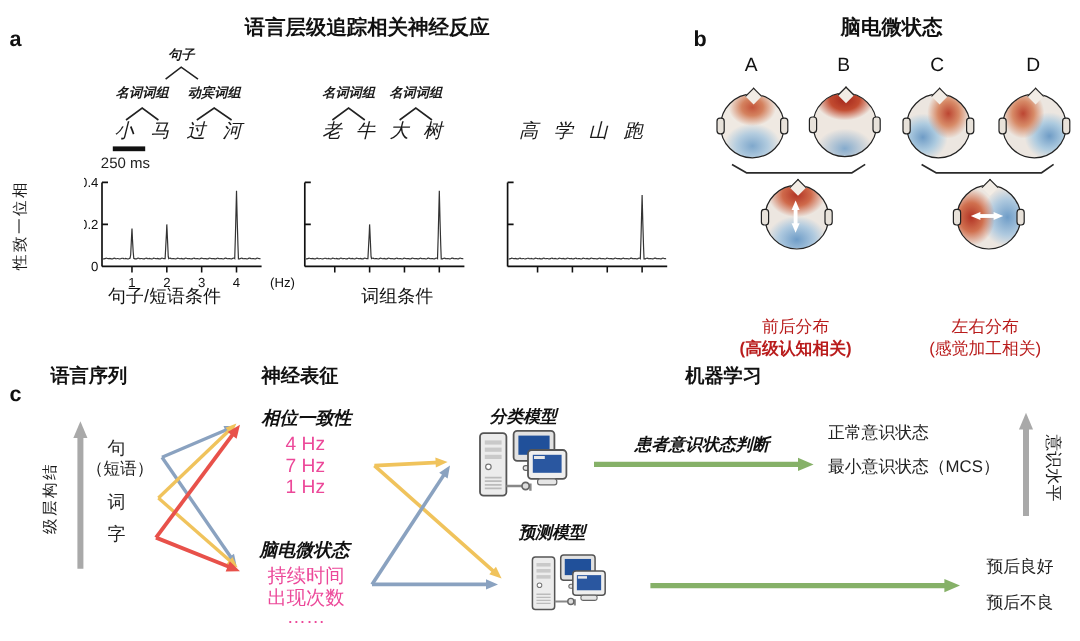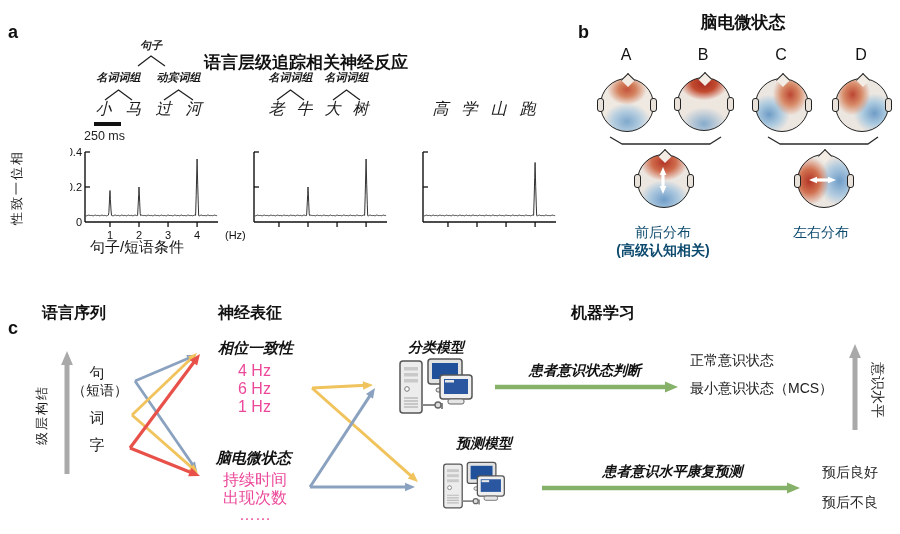--- a/index.html
+++ b/index.html
@@ -29,39 +29,39 @@
   .head-b{background:radial-gradient(47% 33% at 50% 10%, #a5281c 0%, #c24b30 50%, rgba(235,225,215,0) 100%),
           radial-gradient(45% 32% at 50% 88%, #85abcd 0%, rgba(235,225,215,0) 100%), #eee7e0;}
   .head-c{background:radial-gradient(34% 40% at 66% 30%, #bc4632 0%, #d78a67 50%, rgba(235,225,215,0) 100%),
           radial-gradient(40% 38% at 25% 68%, #6f9cc6 0%, #accadf 55%, rgba(235,225,215,0) 100%), #ece6e0;}
   .head-d{background:radial-gradient(34% 40% at 32% 30%, #bc4632 0%, #d78a67 50%, rgba(235,225,215,0) 100%),
           radial-gradient(40% 38% at 74% 66%, #6f9cc6 0%, #accadf 55%, rgba(235,225,215,0) 100%), #ece6e0;}
   .head-fb{background:radial-gradient(46% 36% at 50% 14%, #b23425 0%, #cf6a4b 50%, rgba(235,225,215,0) 100%),
            radial-gradient(48% 38% at 50% 86%, #6f9dc8 0%, #b0cadf 60%, rgba(235,225,215,0) 100%), #ece6e0;}
   .head-lr{background:radial-gradient(38% 46% at 22% 50%, #b23425 0%, #d0704f 50%, rgba(235,225,215,0) 100%),
            radial-gradient(42% 48% at 80% 50%, #6f9dc8 0%, #b0cadf 60%, rgba(235,225,215,0) 100%), #ece6e0;}
-  .cap{font-size:14px;text-align:center;color:#0c4a6e;}
+  .cap{font-size:14px;text-align:center;color:#b91c1c;margin-top:40px;}
   .c-head{font-size:16px;font-weight:bold;color:#111;}
   .level{font-size:15px;text-align:center;color:#222;}
   .grp-title{font-size:15px;font-weight:bold;font-style:italic;color:#111;}
   .grp-item{font-size:16px;color:#ec4899;}
   .model{font-size:14px;font-weight:bold;font-style:italic;text-align:center;color:#111;}
   .arrlabel{font-size:14px;font-weight:bold;font-style:italic;text-align:center;color:#111;white-space:nowrap;}
   .outcome{font-size:14px;color:#222;white-space:nowrap;}
   .rot90{transform:translate(-50%,-50%) rotate(90deg);transform-origin:center;white-space:nowrap;font-size:14px;}
   svg.overlay{position:absolute;left:0;top:0;z-index:5;pointer-events:none;}
   .spec{position:absolute;}
 </style>
 </head>
 <body>
 
 <div class="fig">
 
   <div class="abs panel-letter" style="left:8px;top:22px;">a</div>
-  <div class="abs sec-title" style="left:156px;top:11px;width:300px;margin-top:40px;">语言层级追踪相关神经反应</div>
+  <div class="abs sec-title" style="left:156px;top:11px;width:300px;">语言层级追踪相关神经反应</div>
 
   <div class="abs phrase" style="left:126px;top:38px;width:50px;">句子</div>
   <div class="abs phrase" style="left:92px;top:70px;width:53px;">名词词组</div>
   <div class="abs phrase" style="left:152px;top:70px;width:53px;">动宾词组</div>
   <div class="abs wordrow" style="left:95px;top:99px;gap:13px;">
     <span>小</span>
     <span>马</span>
     <span>过</span>
     <span>河</span>
   </div>
@@ -129,20 +129,21 @@
         <line x1="15" y1="45" x2="20" y2="45" stroke="#111" stroke-width="1.3"></line>
         <line x1="15" y1="10" x2="20" y2="10" stroke="#111" stroke-width="1.3"></line>
         <line x1="39.97379912663756" y1="80" x2="39.97379912663756" y2="85" stroke="#111" stroke-width="1.3"></line>
         <line x1="69.01310043668121" y1="80" x2="69.01310043668121" y2="85" stroke="#111" stroke-width="1.3"></line>
         <line x1="98.0524017467249" y1="80" x2="98.0524017467249" y2="85" stroke="#111" stroke-width="1.3"></line>
         <line x1="127.09170305676855" y1="80" x2="127.09170305676855" y2="85" stroke="#111" stroke-width="1.3"></line>
         <polyline points="15.9,73.7 16.4,73.8 16.9,73.8 17.4,73.5 18.0,73.3 18.5,73.1 19.0,73.2 19.5,73.4 20.1,73.5 20.6,73.5 21.1,73.5 21.6,73.4 22.1,73.5 22.7,73.7 23.2,73.8 23.7,73.7 24.2,73.5 24.8,73.2 25.3,73.1 25.8,73.3 26.3,73.5 26.8,73.6 27.4,73.5 27.9,73.4 28.4,73.4 28.9,73.6 29.5,73.8 30.0,73.8 30.5,73.6 31.0,73.4 31.6,73.2 32.1,73.2 32.6,73.3 33.1,73.5 33.6,73.6 34.2,73.5 34.7,73.4 35.2,73.5 35.7,73.6 36.3,73.8 36.8,73.8 37.3,73.6 37.8,73.3 38.3,73.1 38.9,73.2 39.4,73.4 39.9,73.5 40.4,73.6 41.0,73.5 41.5,73.4 42.0,73.5 42.5,73.7 43.1,73.8 43.6,73.7 44.1,73.5 44.6,73.2 45.1,73.1 45.7,73.2 46.2,73.5 46.7,73.6 47.2,73.5 47.8,73.4 48.3,73.4 48.8,73.6 49.3,73.8 49.8,73.8 50.4,73.7 50.9,73.4 51.4,73.2 51.9,73.1 52.5,73.3 53.0,73.5 53.5,73.6 54.0,73.5 54.6,73.4 55.1,73.5 55.6,73.6 56.1,73.8 56.6,73.8 57.2,73.6 57.7,73.3 58.2,73.1 58.7,73.2 59.3,73.4 59.8,73.5 60.3,73.6 60.8,73.5 61.3,73.4 61.9,73.5 62.4,73.7 62.9,73.8 63.4,73.7 64.0,73.5 64.5,73.2 65.0,73.1 65.5,73.2 66.1,73.4 66.6,73.6 67.1,73.6 67.6,73.5 68.1,73.4 68.7,73.6 69.2,73.7 69.7,73.8 70.2,73.7 70.8,73.4 71.3,73.2 71.8,73.1 72.3,73.3 72.8,73.5 73.4,73.6 73.9,73.5 74.4,73.5 74.9,73.5 75.5,73.6 76.0,73.8 76.5,73.8 77.0,73.6 77.6,73.3 78.1,73.1 78.6,73.2 79.1,73.4 79.6,73.5 80.2,73.6 80.7,73.5 81.2,73.4 81.7,73.5 82.3,73.7 82.8,73.8 83.3,73.7 83.8,73.5 84.3,73.2 84.9,73.1 85.4,73.2 85.9,73.4 86.4,73.6 87.0,73.6 87.5,73.5 88.0,73.5 88.5,73.6 89.1,73.7 89.6,73.8 90.1,73.7 90.6,73.4 91.1,73.2 91.7,73.1 92.2,73.3 92.7,73.5 93.2,73.6 93.8,73.6 94.3,73.5 94.8,73.5 95.3,73.6 95.8,73.8 96.4,73.8 96.9,73.6 97.4,73.3 97.9,73.1 98.5,73.2 99.0,73.4 99.5,73.5 100.0,73.6 100.5,73.5 101.1,73.5 101.6,73.5 102.1,73.7 102.6,73.8 103.2,73.7 103.7,73.5 104.2,73.2 104.7,73.1 105.3,73.2 105.8,73.4 106.3,73.6 106.8,73.6 107.3,73.5 107.9,73.5 108.4,73.5 108.9,73.7 109.4,73.8 110.0,73.7 110.5,73.4 111.0,73.2 111.5,73.1 112.0,73.3 112.6,73.5 113.1,73.6 113.6,73.6 114.1,73.5 114.7,73.5 115.2,73.6 115.7,73.7 116.2,73.8 116.8,73.6 117.3,73.3 117.8,73.1 118.3,73.1 118.8,73.3 119.4,73.5 119.9,73.6 120.4,73.6 120.9,73.5 121.5,73.5 122.0,73.6 122.5,73.8 123.0,73.7 123.5,73.5 124.1,73.2 124.6,73.1 125.1,73.2 125.5,73.3 125.6,73.4 126.2,55.1 126.7,35.6 127.1,20.5 127.2,24.8 127.7,44.3 128.3,63.8 128.7,73.7 128.8,73.7 129.3,73.8 129.8,73.7 130.3,73.4 130.9,73.2 131.4,73.1 131.9,73.3 132.4,73.5 133.0,73.6 133.5,73.6 134.0,73.5 134.5,73.5 135.0,73.6 135.6,73.7 136.1,73.8 136.6,73.6 137.1,73.3 137.7,73.1 138.2,73.1 138.7,73.3 139.2,73.5 139.8,73.6 140.3,73.6 140.8,73.5 141.3,73.5 141.8,73.6 142.4,73.7 142.9,73.7 143.4,73.5 143.9,73.2 144.5,73.1 145.0,73.2 145.5,73.4 146.0,73.6 146.5,73.6 147.1,73.5" fill="none" stroke="#333" stroke-width="1"></polyline>
       </svg></div>
 
   <div class="abs cond" style="left:57px;top:238px;width:160px;">句子/短语条件</div>
+  <div class="abs cond" style="left:251px;top:238px;width:160px;">词组条件</div>
 
   <div class="abs panel-letter" style="left:578px;top:22px;">b</div>
   <div class="abs sec-title" style="left:643px;top:11px;width:200px;">脑电微状态</div>
 
   <div class="abs letter" style="left:616px;top:46px;width:20px;">A</div>
   <div class="abs letter" style="left:693px;top:46px;width:20px;">B</div>
   <div class="abs letter" style="left:771px;top:46px;width:20px;">C</div>
   <div class="abs letter" style="left:851px;top:46px;width:20px;">D</div>
 
   <div class="head head-a" style="left:600px;top:78px;">
@@ -173,39 +174,40 @@
     </div>
   <div class="head head-lr" style="left:797px;top:154px;">
       <i class="ear l"></i>
       <i class="ear r"></i>
       <b class="nose"></b>
     </div>
 
   <div class="abs cap" style="left:593px;top:224px;width:140px;">前后分布</div>
   <div class="abs cap" style="left:583px;top:242px;width:160px;font-weight:bold;">(高级认知相关)</div>
   <div class="abs cap" style="left:751px;top:224px;width:140px;">左右分布</div>
+  <div class="abs cap" style="left:741px;top:242px;width:160px;">(感觉加工相关)</div>
 
   <div class="abs panel-letter" style="left:8px;top:318px;">c</div>
   <div class="abs c-head" style="left:42px;top:303px;">语言序列</div>
   <div class="abs vert" style="left:33px;top:386px;width:16px;">
       <span>结</span>
       <span>构</span>
       <span>层</span>
       <span>级</span>
     </div>
 
   <div class="abs level" style="left:67px;top:364px;width:60px;">句</div>
   <div class="abs level" style="left:60px;top:382px;width:80px;font-size:14px;">（短语）</div>
   <div class="abs level" style="left:67px;top:409px;width:60px;">词</div>
   <div class="abs level" style="left:67px;top:436px;width:60px;">字</div>
 
   <div class="abs c-head" style="left:218px;top:303px;">神经表征</div>
   <div class="abs grp-title" style="left:218px;top:339px;">相位一致性</div>
   <div class="abs grp-item" style="left:238px;top:362px;">4 Hz</div>
-  <div class="abs grp-item" style="left:238px;top:380px;">6 Hz</div>
+  <div class="abs grp-item" style="left:238px;top:380px;">7 Hz</div>
   <div class="abs grp-item" style="left:238px;top:398px;">1 Hz</div>
 
   <div class="abs grp-title" style="left:216px;top:449px;">脑电微状态</div>
   <div class="abs grp-item" style="left:223px;top:470px;">持续时间</div>
   <div class="abs grp-item" style="left:223px;top:488px;">出现次数</div>
   <div class="abs grp-item" style="left:210px;top:506px;width:90px;text-align:center;">……</div>
 
   <div class="abs model" style="left:396px;top:339px;width:80px;">分类模型</div>
   <svg class="abs" style="left:398px;top:357px;" width="76" height="60" viewBox="0 0 76 60">
     <rect x="2" y="4" width="22" height="52" rx="3" fill="#ececec" stroke="#555" stroke-width="1.5"></rect>
@@ -219,21 +221,21 @@
     <rect x="30" y="2" width="34" height="25" rx="3" fill="#e2e2e2" stroke="#555" stroke-width="1.5"></rect>
     <rect x="34" y="6" width="26" height="16" fill="#20509a"></rect>
     <rect x="44" y="27" width="7" height="4" fill="#cfcfcf" stroke="#666"></rect>
     <rect x="38" y="31" width="19" height="4" rx="2" fill="#e6e6e6" stroke="#666"></rect>
     <rect x="42" y="18" width="32" height="24" rx="3" fill="#efefef" stroke="#555" stroke-width="1.5"></rect>
     <rect x="46" y="22" width="24" height="15" fill="#2a57a0"></rect>
     <rect x="47" y="23" width="9" height="2.5" fill="#e8e8e8"></rect>
     <rect x="50" y="42" width="16" height="5" rx="2" fill="#e6e6e6" stroke="#666"></rect>
   </svg>
 
-  <div class="abs model" style="left:444px;top:435px;width:80px;">预测模型</div>
+  <div class="abs model" style="left:420px;top:435px;width:80px;">预测模型</div>
   <svg class="abs" style="left:442px;top:455px;" width="64" height="62" viewBox="0 0 76 60">
     <rect x="2" y="4" width="22" height="52" rx="3" fill="#ececec" stroke="#555" stroke-width="1.5"></rect>
     <rect x="6" y="10" width="14" height="3.5" fill="#c9c9c9"></rect>
       <rect x="6" y="16" width="14" height="3.5" fill="#c9c9c9"></rect>
       <rect x="6" y="22" width="14" height="3.5" fill="#c9c9c9"></rect>
     <circle cx="9" cy="32" r="2.3" fill="#fff" stroke="#777"></circle>
     <path d="M6 41 h14 M6 44 h14 M6 47 h14 M6 50 h14" stroke="#bbb" stroke-width="1.4"></path>
     <path d="M24 48 h14 M44 46 v6" stroke="#888" stroke-width="2"></path>
     <circle cx="40" cy="48" r="3" fill="#ddd" stroke="#666" stroke-width="1.4"></circle>
     <rect x="30" y="2" width="34" height="25" rx="3" fill="#e2e2e2" stroke="#555" stroke-width="1.5"></rect>
@@ -246,21 +248,20 @@
     <rect x="50" y="42" width="16" height="5" rx="2" fill="#e6e6e6" stroke="#666"></rect>
   </svg>
 
   <div class="abs c-head" style="left:553px;top:303px;width:100px;text-align:center;">机器学习</div>
 
   <div class="abs arrlabel" style="left:500px;top:362px;width:170px;">患者意识状态判断</div>
   <div class="abs outcome" style="left:690px;top:352px;">正常意识状态</div>
   <div class="abs outcome" style="left:690px;top:380px;">最小意识状态（MCS）</div>
   <div class="abs rot90" style="left:877px;top:390px;">意识水平</div>
 
-  <div class="abs arrlabel" style="left:570px;top:463px;width:205px;">患者意识水平康复预测</div>
   <div class="abs outcome" style="left:822px;top:464px;">预后良好</div>
   <div class="abs outcome" style="left:822px;top:494px;">预后不良</div>
 
   <svg class="overlay" width="900" height="534" viewBox="0 0 900 534">
     <g stroke="#222" stroke-width="1.3" fill="none">
       <path d="M138 66 L151 56 L165 66"></path>
       <path d="M105 100 L118.5 90 L132 100"></path>
       <path d="M164 100 L178.5 90 L193 100"></path>
       <path d="M277 100 L290.5 90 L304 100"></path>
       <path d="M333 100 L346.5 90 L360 100"></path>

